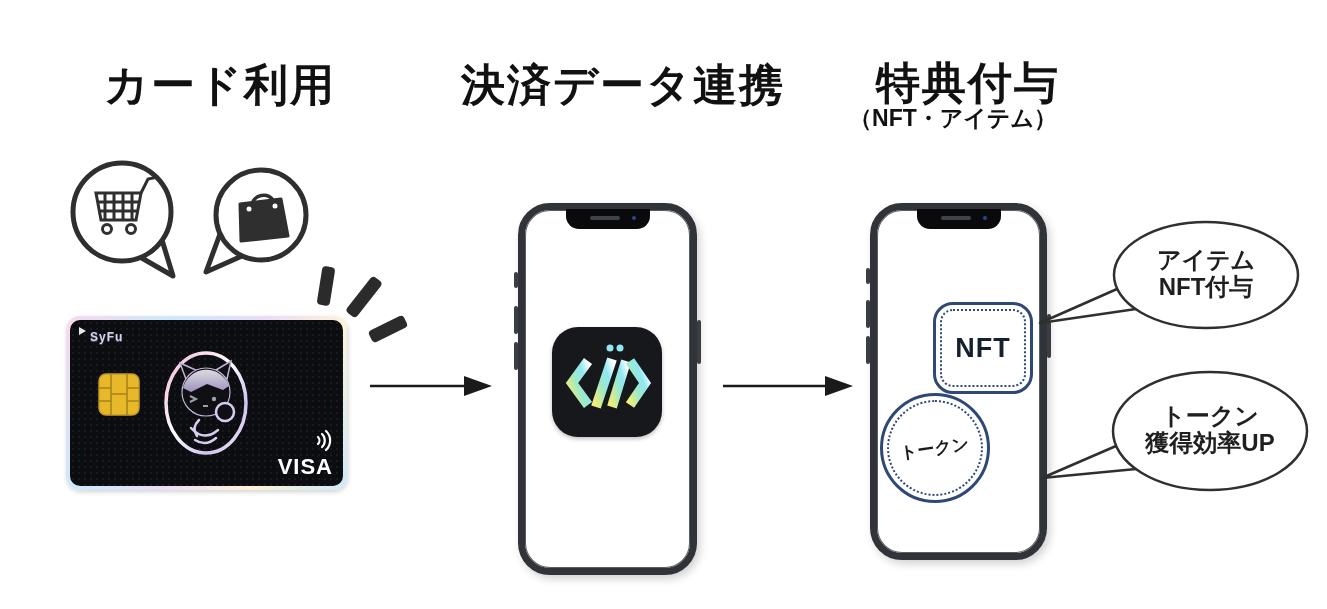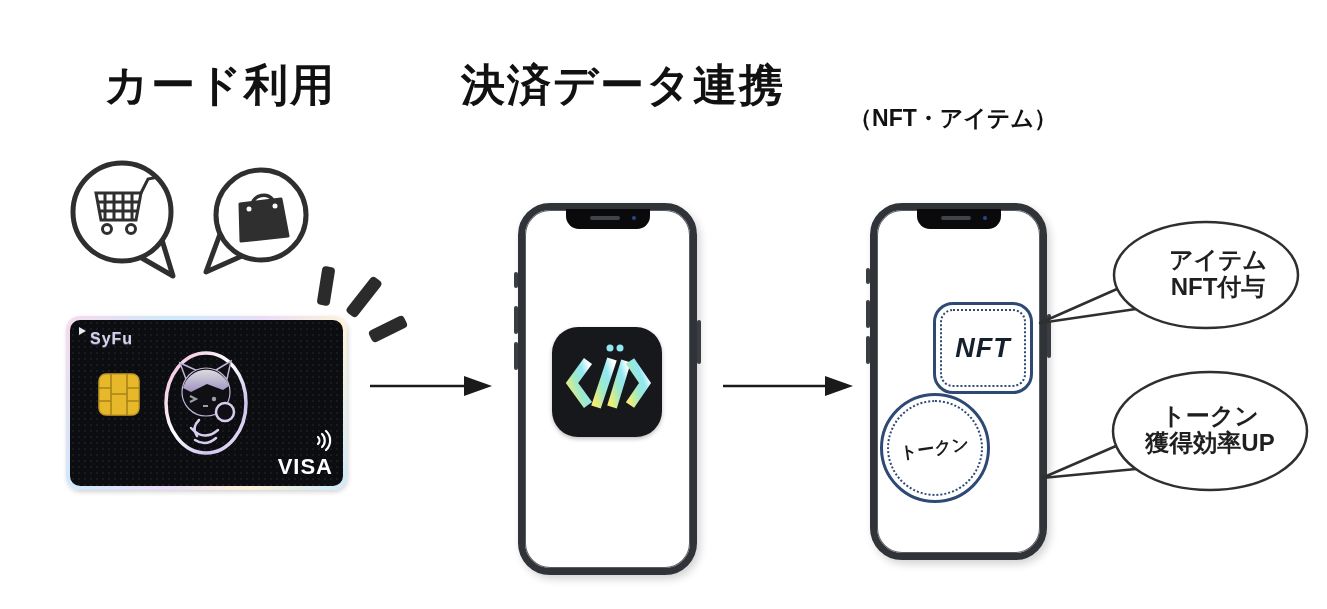--- a/index.html
+++ b/index.html
@@ -15,21 +15,21 @@
   .card-wrap{
     position:absolute;left:66px;top:316px;width:281px;height:174px;border-radius:14px;
     background:linear-gradient(120deg,#f9d9ec 0%,#cde9fb 28%,#eadcf9 52%,#fdf3d8 74%,#cde9fb 100%);
     box-shadow:1px 2px 5px rgba(0,0,0,.18);z-index:2;
   }
   .card-body{
     position:absolute;inset:4px;border-radius:10px;background:#0c0d10;
     background-image:radial-gradient(rgba(255,255,255,.06) 1px,transparent 1.2px);
     background-size:6px 6px;overflow:hidden;
   }
-  .card-brand{position:absolute;left:20px;top:10px;font-size:16px;font-weight:700;letter-spacing:1px;
+  .card-brand{position:absolute;left:20px;top:10px;font-size:12px;font-weight:700;letter-spacing:1px;
     color:#d3d4e8;text-shadow:0 1px 1px rgba(120,110,160,.7);}
   .card-corner{position:absolute;left:9px;top:7px;width:0;height:0;
     border-top:4px solid transparent;border-bottom:4px solid transparent;border-right:7px solid #e8e8ee;
     transform:rotate(180deg);}
   .card-network{position:absolute;right:10px;bottom:6px;font-size:22px;font-weight:700;
     color:#ffffff;letter-spacing:1px;}
   
   .phone{
     position:absolute;background:#ffffff;border:7px solid #303338;border-radius:32px;
     box-shadow:inset 0 0 0 1px #585c63, 3px 4px 8px rgba(0,0,0,.18);z-index:1;
@@ -40,40 +40,41 @@
     background:#3f434a;border-radius:2px;}
   .cam{position:absolute;top:7px;right:14px;width:4px;height:4px;border-radius:50%;background:#274a86;}
   .side-btn{position:absolute;background:#3a3d42;border-radius:2px;width:4px;}
   
   .app-icon{position:absolute;left:552px;top:327px;width:110px;height:110px;border-radius:26px;
     background:#17181c;z-index:2;box-shadow:0 2px 4px rgba(0,0,0,.25);}
   
   .badge-nft{position:absolute;left:933px;top:302px;width:94px;height:86px;background:#fff;
     border:3.5px solid #2e4a74;border-radius:20px;z-index:2;}
   .badge-nft-inner{position:absolute;inset:4px;border:2.5px dotted #2e4a74;border-radius:13px;
-    display:flex;align-items:center;justify-content:center;font-style:italic;}
+    display:flex;align-items:center;justify-content:center;}
   .badge-nft-label{font-size:27px;font-weight:700;color:#15202e;letter-spacing:1px;}
   .badge-token{position:absolute;left:880px;top:393px;width:104px;height:104px;background:#fff;
     border:3.5px solid #2e4a74;border-radius:50%;z-index:2;}
   .badge-token-inner{position:absolute;inset:4px;border:2.5px dotted #2e4a74;border-radius:50%;
     display:flex;align-items:center;justify-content:center;}
   .badge-token-label{font-size:17px;font-weight:700;color:#1b1b1b;transform:rotate(-8deg);white-space:nowrap;}
   
   .callout-text{position:absolute;z-index:6;text-align:center;font-weight:700;font-size:24px;
     line-height:27px;color:#1f1f1f;white-space:nowrap;}
   
   .overlay{position:absolute;left:0;top:0;z-index:3;pointer-events:none;}
 </style>
 </head>
 <body>
 
 <div class="canvas">
 
   <div class="step-title" style="left:104px;top:56px;">カード利用</div>
   <div class="step-title" style="left:461px;top:56px;">決済データ連携</div>
+  <div class="step-title" style="left:876px;top:54px;">特典付与</div>
   <div class="step-subtitle" style="left:828px;top:103px;width:250px;">（NFT・アイテム）</div>
 
   <div class="card-wrap">
     <div class="card-body">
       <div class="card-corner"></div>
       <div class="card-brand">SyFu</div>
 
       <svg class="abs" style="left:28px;top:53px;" width="42" height="43" viewBox="0 0 42 43">
         <rect x="1" y="1" width="40" height="41" rx="7" fill="#e8b82b" stroke="#c69b22" stroke-width="1.5"></rect>
         <path d="M1,15 H13 M1,28 H13 M29,15 H41 M29,28 H41 M13,1 V42 M29,1 V42 M13,21 H29" stroke="#a8841a" stroke-width="1.6" fill="none"></path>
@@ -216,21 +217,21 @@
       <polygon points="1040,323 1117,289 1136,309" fill="#ffffff" stroke="#2f2f2f" stroke-width="2.5" stroke-linejoin="round"></polygon>
       <ellipse cx="1206" cy="275" rx="92" ry="53" fill="#ffffff" stroke="#2f2f2f" stroke-width="2.5"></ellipse>
     </g>
 
     <g>
       <polygon points="1042,478 1116,446 1136,469" fill="#ffffff" stroke="#2f2f2f" stroke-width="2.5" stroke-linejoin="round"></polygon>
       <ellipse cx="1210" cy="431" rx="97" ry="59" fill="#ffffff" stroke="#2f2f2f" stroke-width="2.5"></ellipse>
     </g>
   </svg>
 
-  <div class="callout-text" style="left:1114px;top:246px;width:184px;padding-left:12px;">
+  <div class="callout-text" style="left:1114px;top:246px;width:184px;">
     <div>アイテム</div>
     <div>NFT付与</div>
   </div>
   <div class="callout-text" style="left:1113px;top:402px;width:194px;">
     <div>トークン</div>
     <div>獲得効率UP</div>
   </div>
 
 </div>
 

